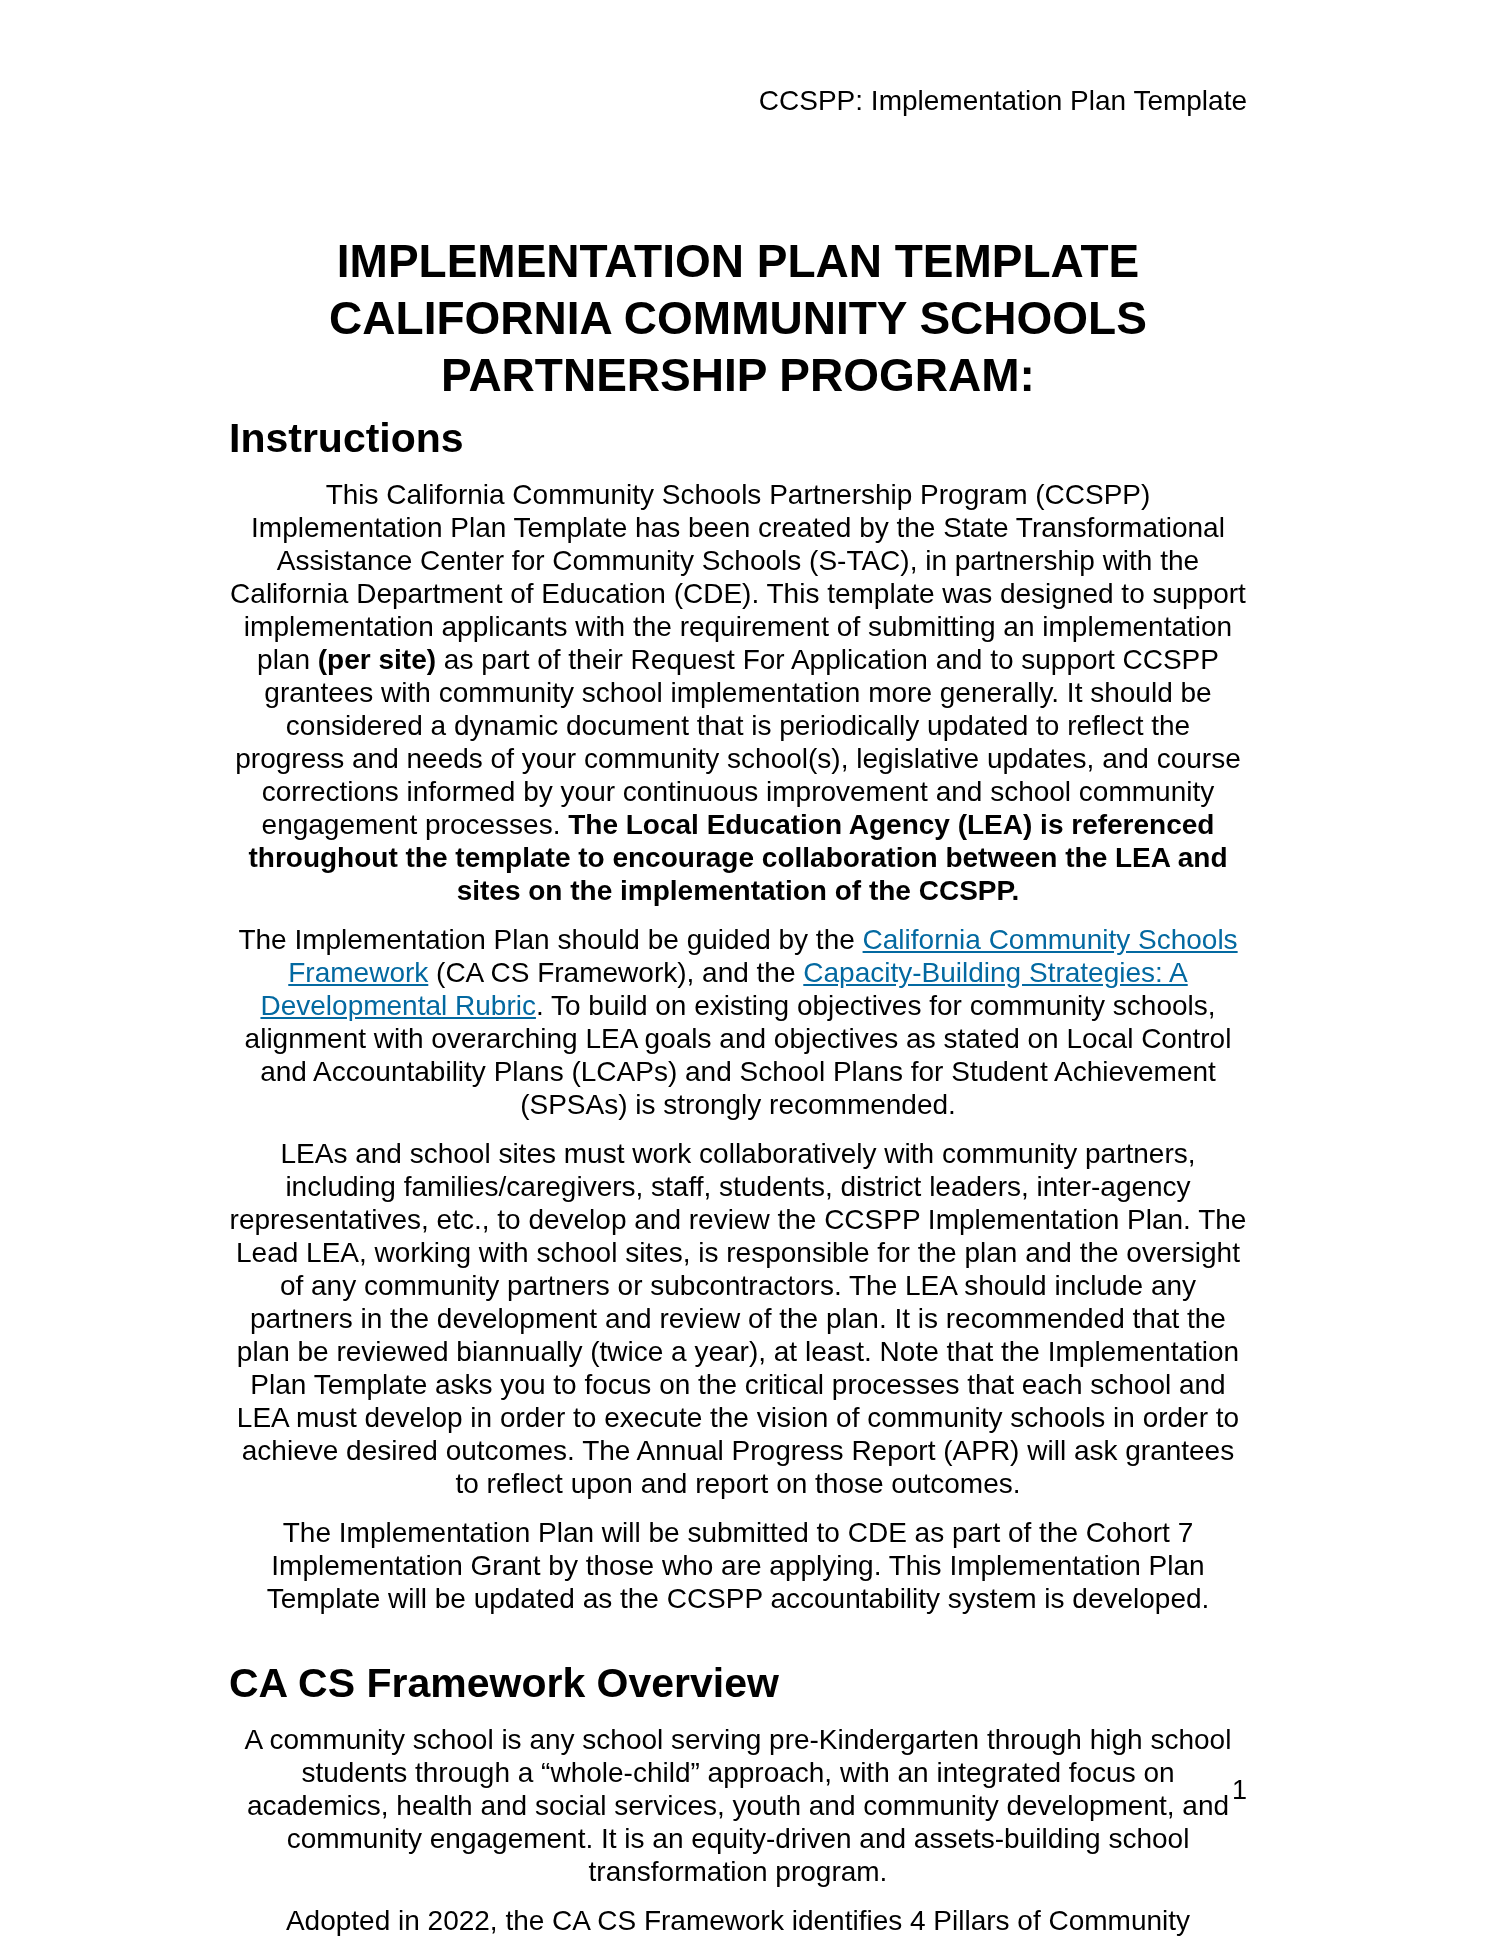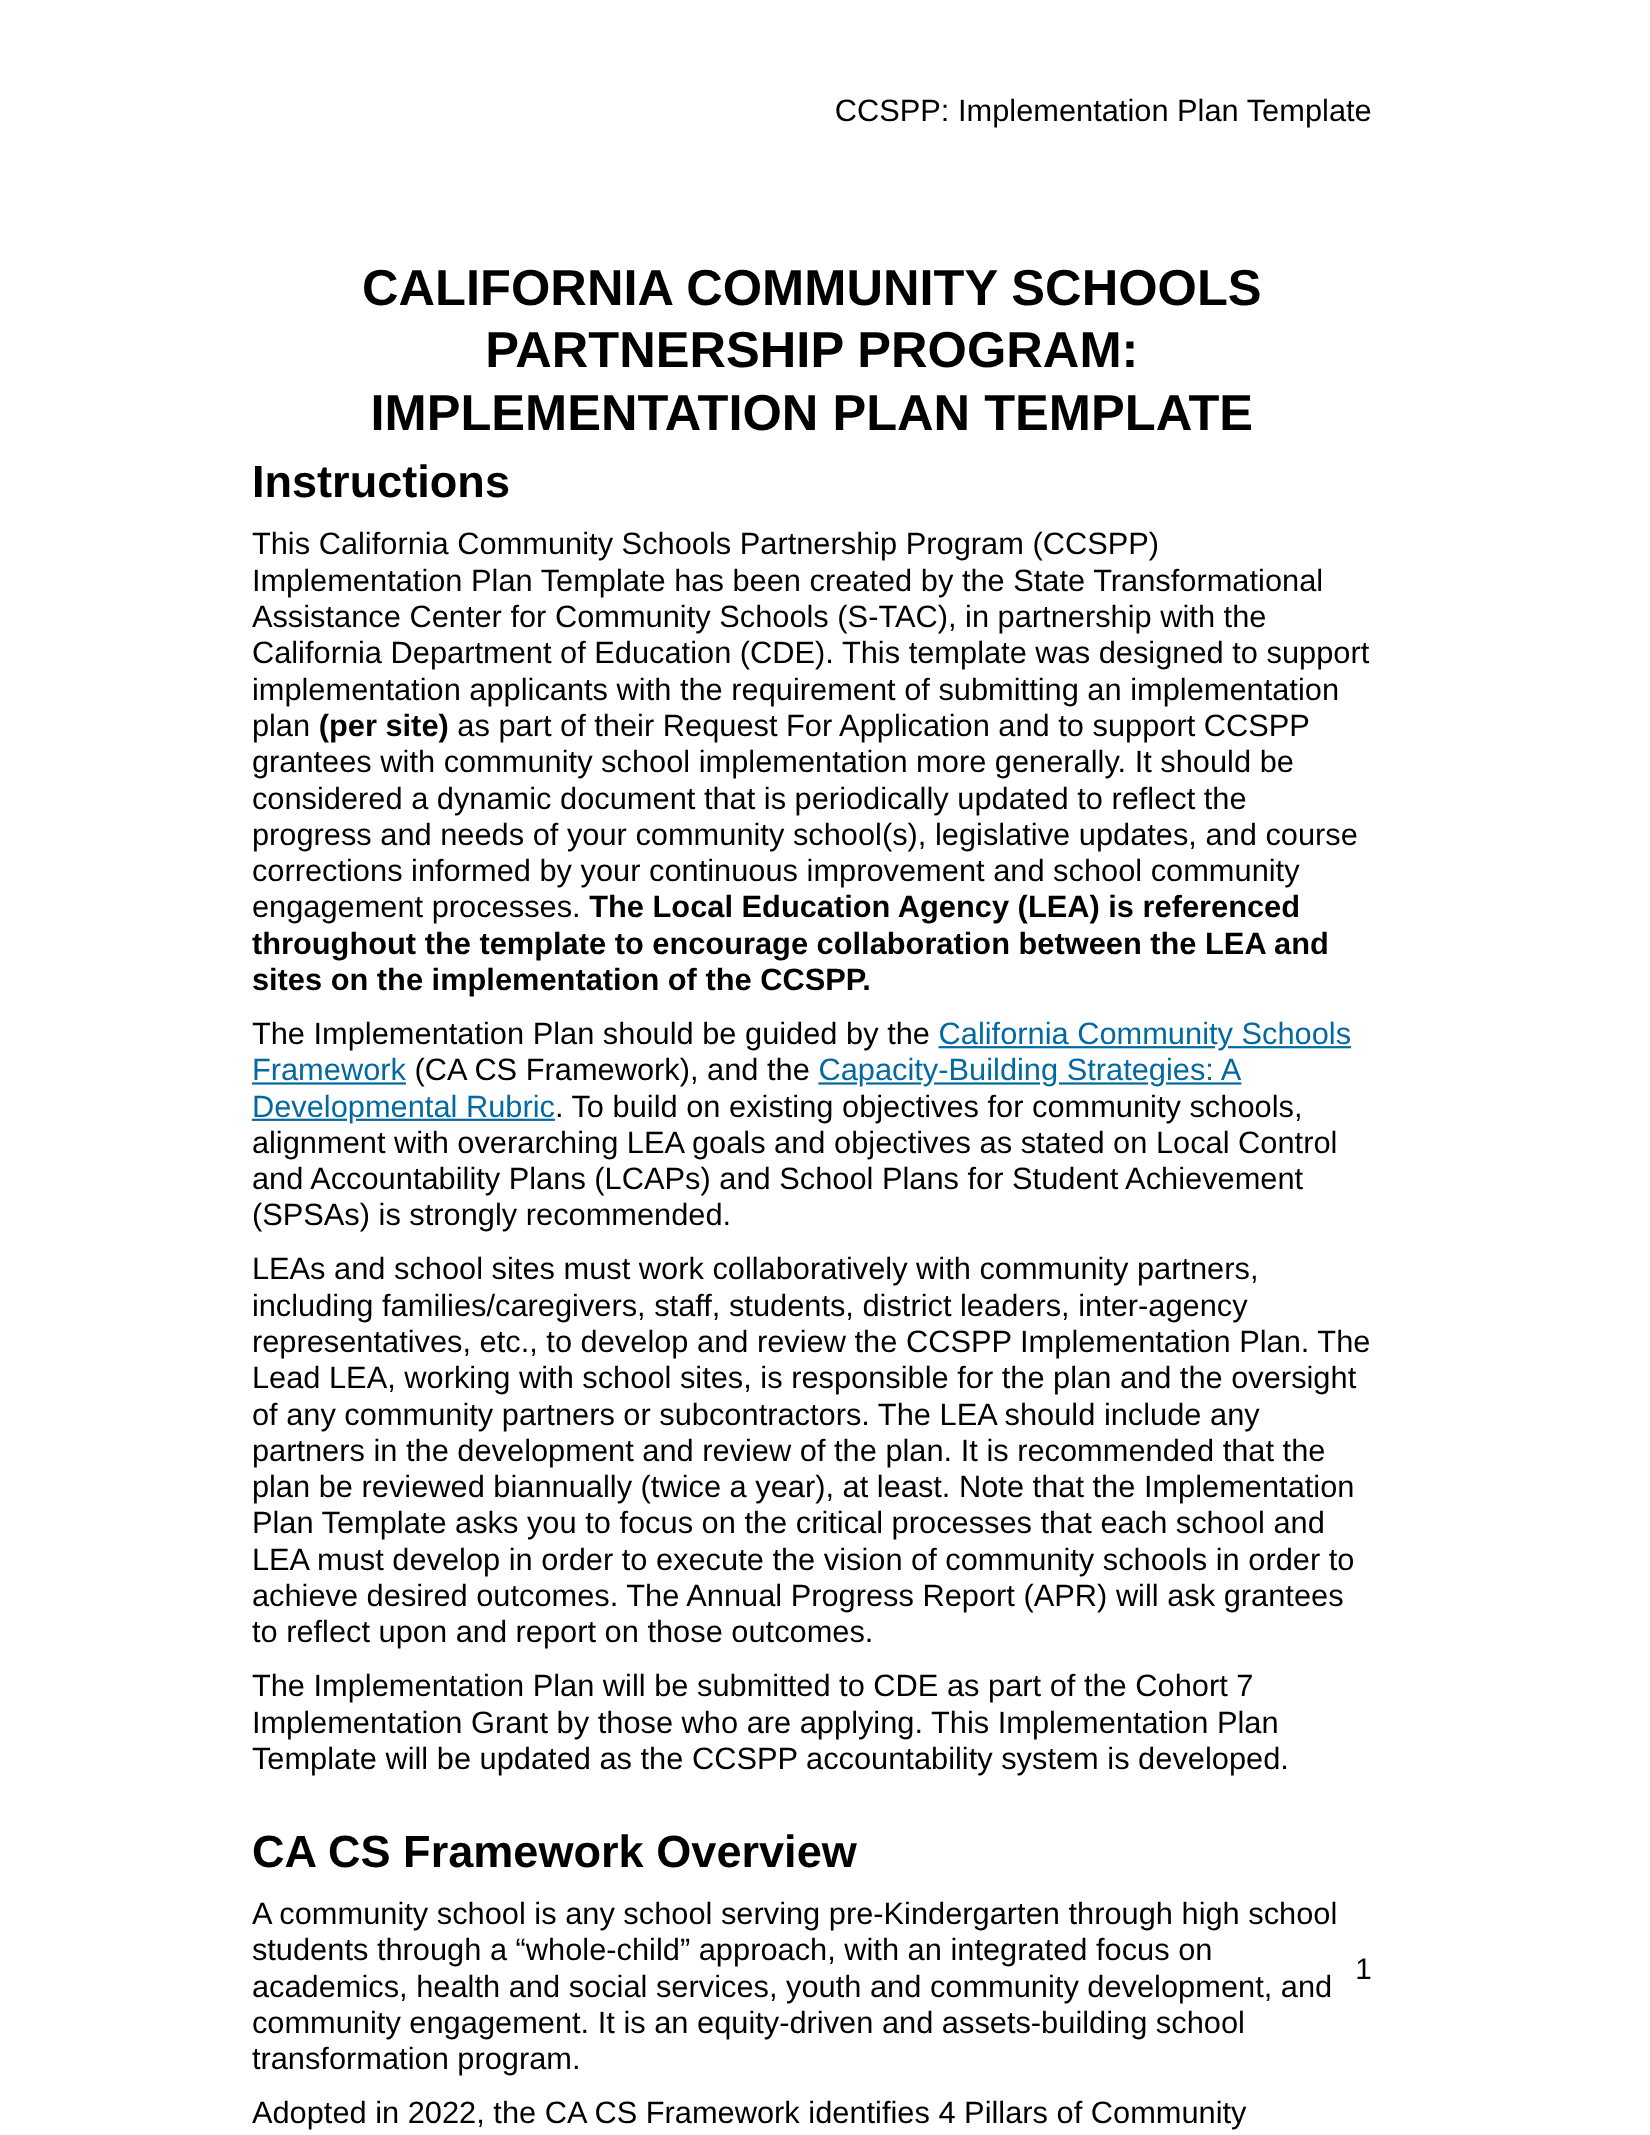--- a/index.html
+++ b/index.html
@@ -31,20 +31,21 @@
     font-size: 41px;
     line-height: 52px;
     font-weight: 700;
     margin: 8px 0 0 0;
   }
   .h1.second { margin-top: 42px; }
   .para {
     font-size: 28px;
     line-height: 33px;
     margin: 16px 0 0 0;
+    text-align: center;
   }
   .para.first { margin-top: 14px; }
   .bold { font-weight: 700; }
   .doc-link {
     color: #0369a1;
     text-decoration: underline;
     cursor: pointer;
   }
   .page-number {
     position: absolute;
@@ -55,22 +56,22 @@
   }
 </style>
 </head>
 <body>
 
 <div class="page">
 
   <div class="doc-header">CCSPP: Implementation Plan Template</div>
 
   <div class="doc-title">
+    <div>IMPLEMENTATION PLAN TEMPLATE</div>
     <div>CALIFORNIA COMMUNITY SCHOOLS PARTNERSHIP PROGRAM:</div>
-    <div>IMPLEMENTATION PLAN TEMPLATE</div>
   </div>
 
   <section>
     <div class="h1">Instructions</div>
     <p class="para first"><span>This California Community Schools Partnership Program (CCSPP) Implementation Plan Template has been created by the State Transformational Assistance Center for Community Schools (S-TAC), in partnership with the California Department of Education (CDE). This template was designed to support implementation applicants with the requirement of submitting an implementation plan </span><span class="bold">(per site)</span><span> as part of their Request For Application and to support CCSPP grantees with community school implementation more generally. It should be considered a dynamic document that is periodically updated to reflect the progress and needs of your community school(s), legislative updates, and course corrections informed by your continuous improvement and school community engagement processes. </span><span class="bold">The Local Education Agency (LEA) is referenced throughout the template to encourage collaboration between the LEA and sites on the implementation of the CCSPP.</span></p>
     <p class="para"><span>The Implementation Plan should be guided by the </span><a href="#" class="doc-link">California Community Schools Framework</a><span> (CA CS Framework), and the </span><a href="#" class="doc-link">Capacity-Building Strategies: A Developmental Rubric</a><span>. To build on existing objectives for community schools, alignment with overarching LEA goals and objectives as stated on Local Control and Accountability Plans (LCAPs) and School Plans for Student Achievement (SPSAs) is strongly recommended.</span></p>
     <p class="para"><span>LEAs and school sites must work collaboratively with community partners, including families/caregivers, staff, students, district leaders, inter-agency representatives, etc., to develop and review the CCSPP Implementation Plan. The Lead LEA, working with school sites, is responsible for the plan and the oversight of any community partners or subcontractors. The LEA should include any partners in the development and review of the plan. It is recommended that the plan be reviewed biannually (twice a year), at least. Note that the Implementation Plan Template asks you to focus on the critical processes that each school and LEA must develop in order to execute the vision of community schools in order to achieve desired outcomes. The Annual Progress Report (APR) will ask grantees to reflect upon and report on those outcomes.</span></p>
     <p class="para"><span>The Implementation Plan will be submitted to CDE as part of the Cohort 7 Implementation Grant by those who are applying. This Implementation Plan Template will be updated as the CCSPP accountability system is developed.</span></p>
   </section>
 

